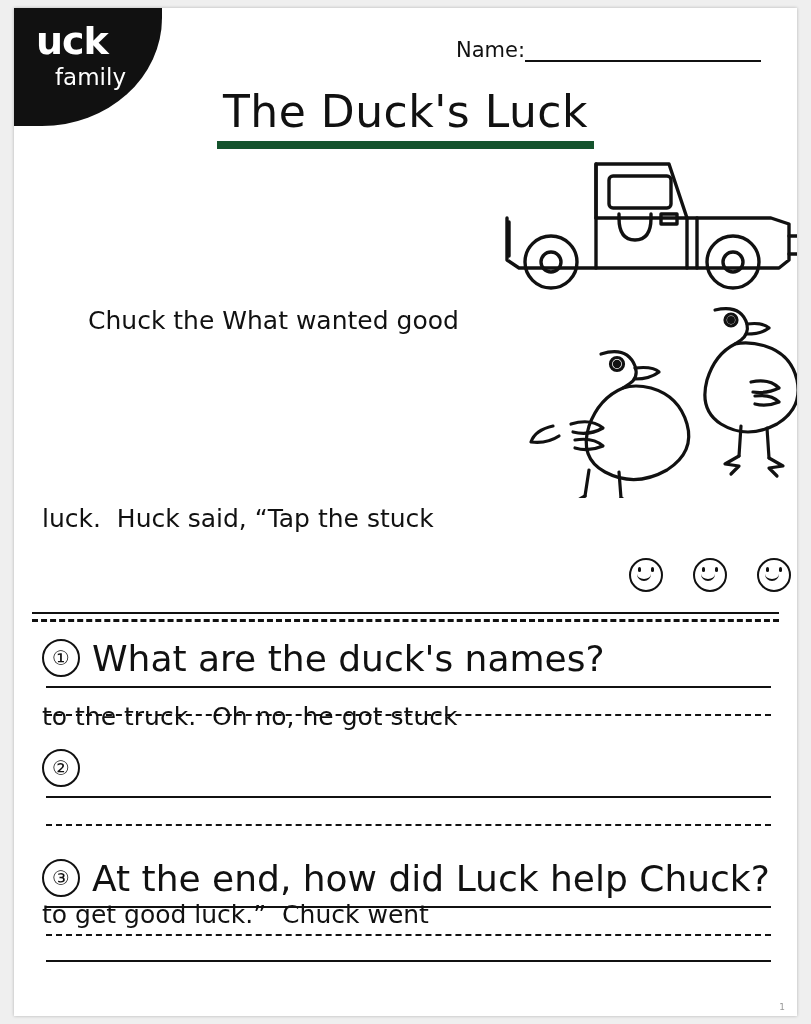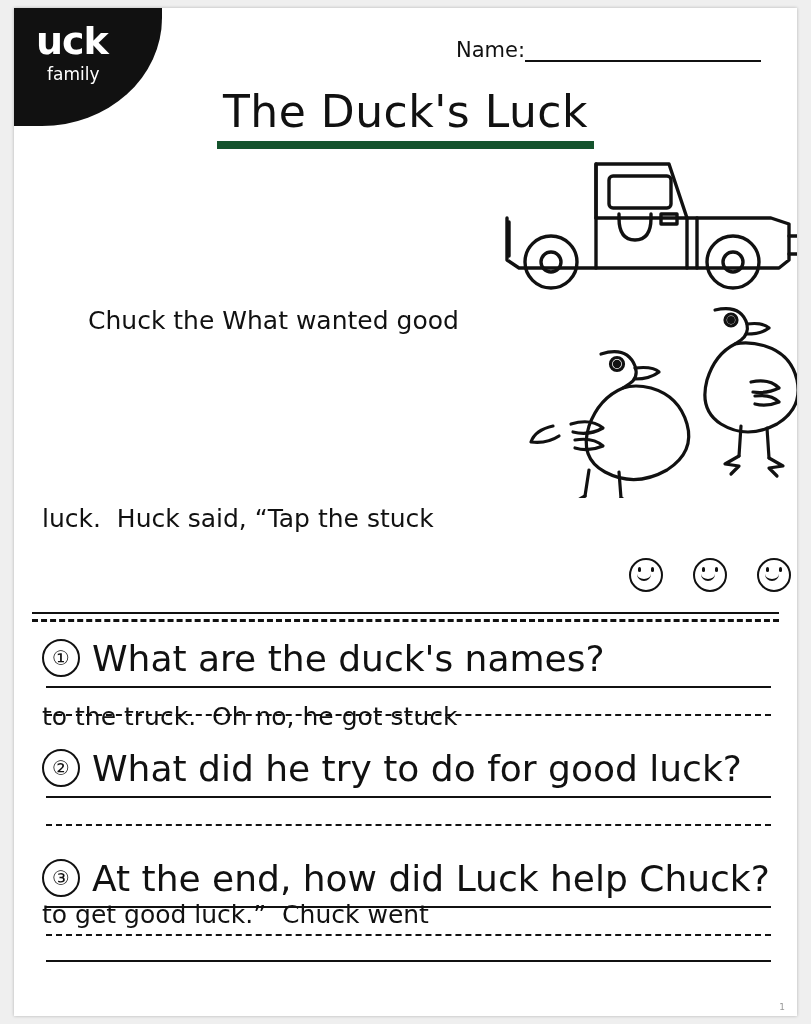--- a/index.html
+++ b/index.html
@@ -42,24 +42,24 @@
     left: 22px;
     top: 14px;
     font-family: "DejaVu Sans", sans-serif;
     font-size: 38px;
     font-weight: bold;
     letter-spacing: -1px;
     line-height: 1;
   }
   #badge .badge-sub {
     position: absolute;
-    left: 33px;
+    left: 41px;
     top: 58px;
     font-family: "DejaVu Sans", sans-serif;
-    font-size: 17px;
+    font-size: 23px;
     line-height: 1;
   }
 
   
   #name-row {
     position: absolute;
     right: 36px;
     top: 30px;
     display: flex;
     align-items: flex-end;
@@ -315,21 +315,20 @@
         <span class="qnum">①</span>
         <span class="qtext">What are the duck's names?</span>
       </div>
       <div class="ansline-solid"></div>
       <div class="ansline-dash"></div>
     </div>
 
     <div class="qblock">
       <div class="qrow">
         <span class="qnum">②</span>
-        <span class="qtext">What did he try to do for good luck?</span>
       </div>
       <div class="ansline-solid"></div>
       <div class="ansline-dash"></div>
     </div>
 
     <div class="qblock">
       <div class="qrow">
         <span class="qnum">③</span>
         <span class="qtext">At the end, how did Luck help Chuck?</span>
       </div>

